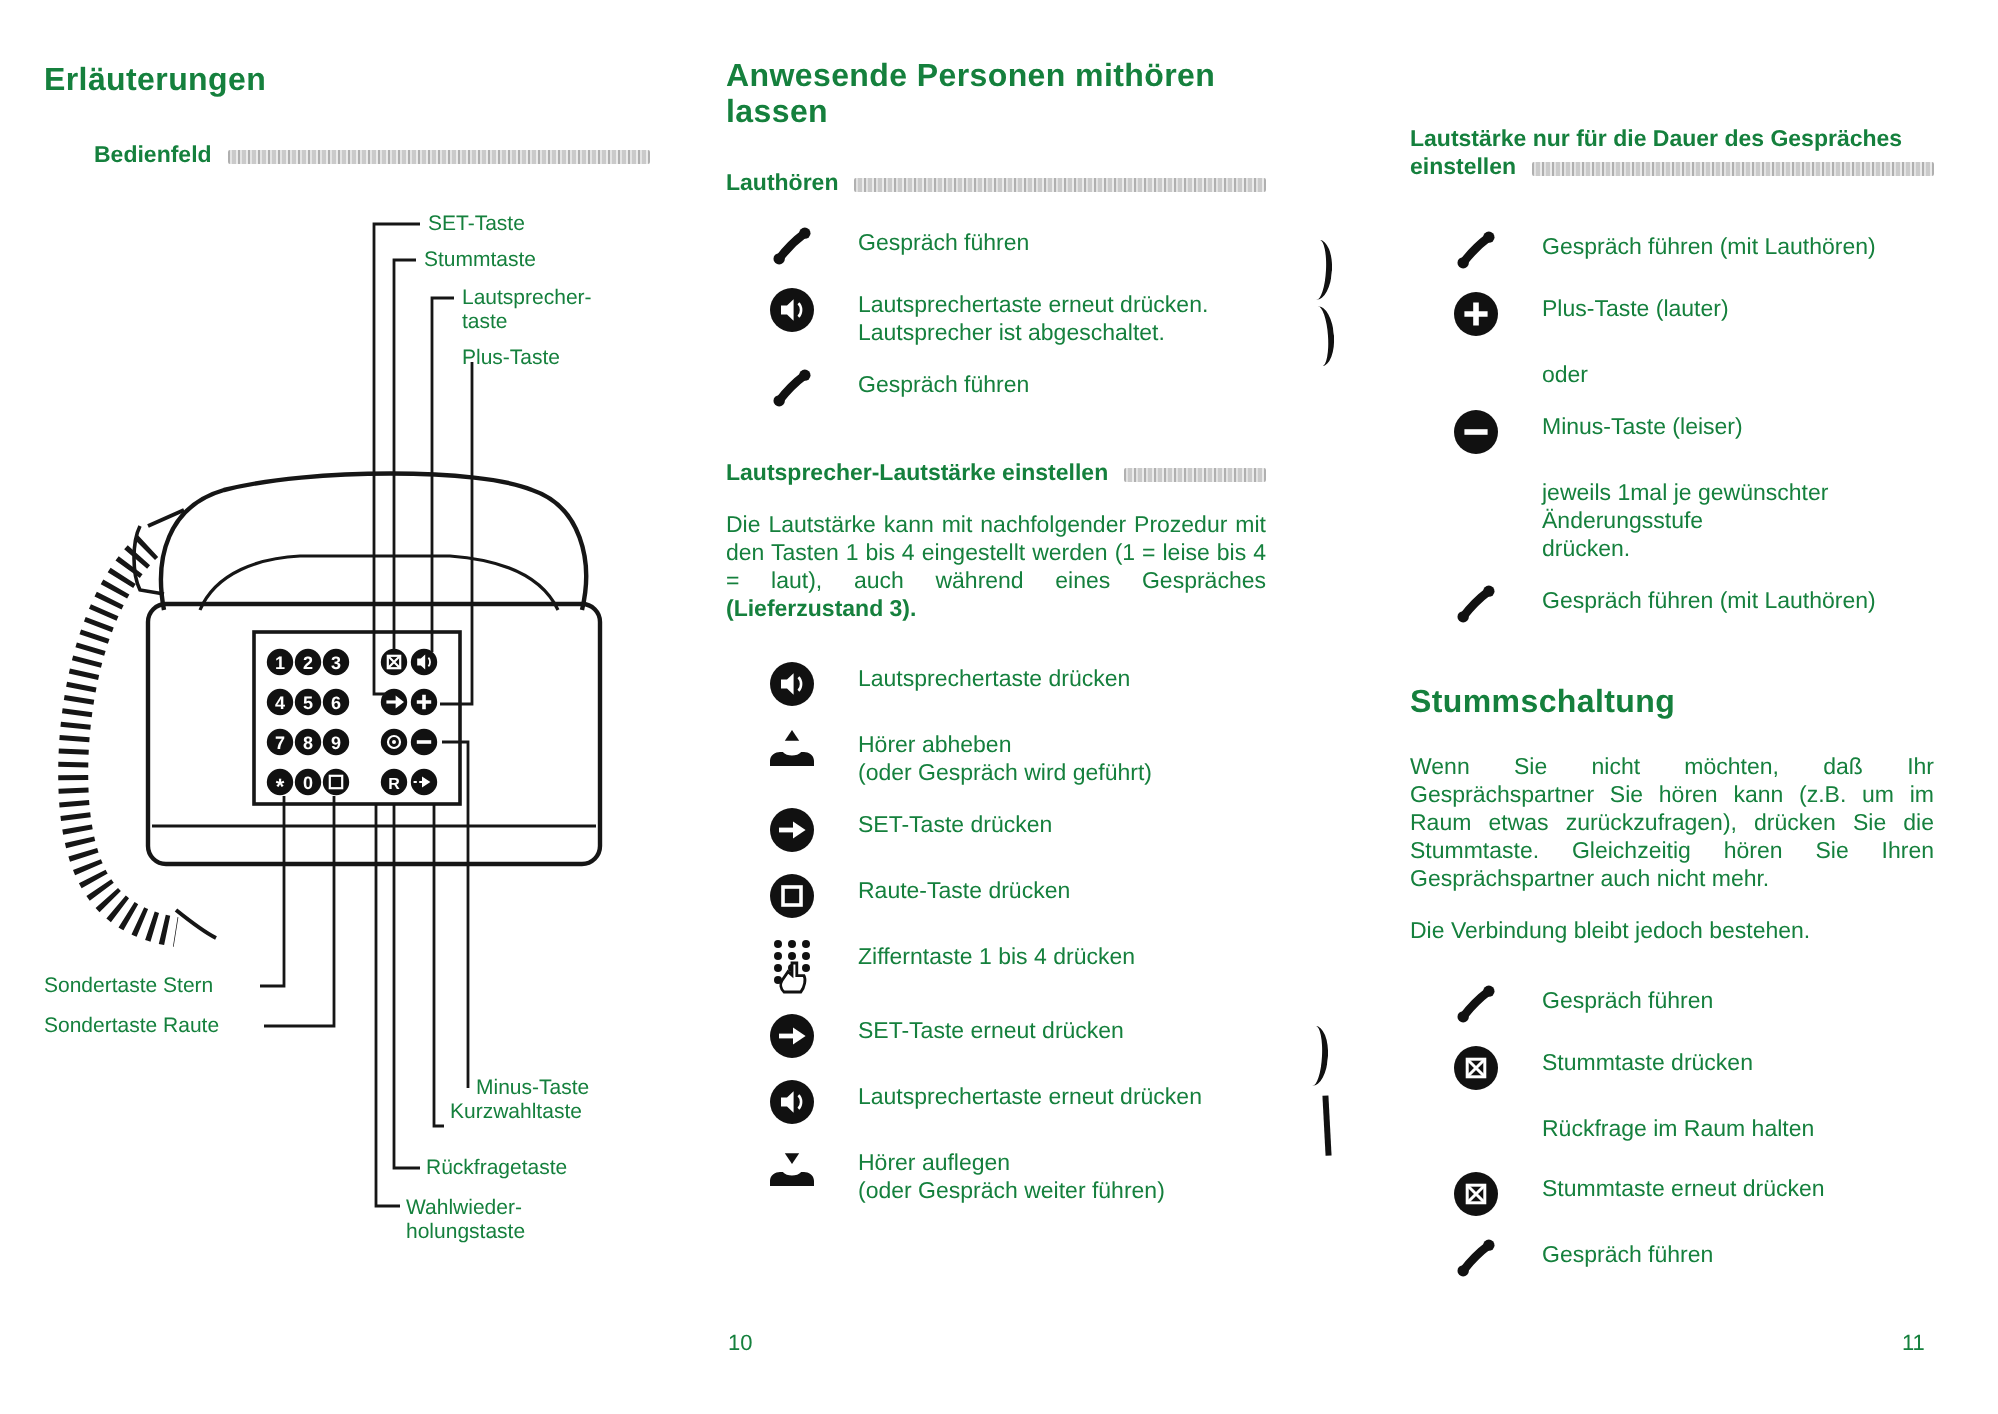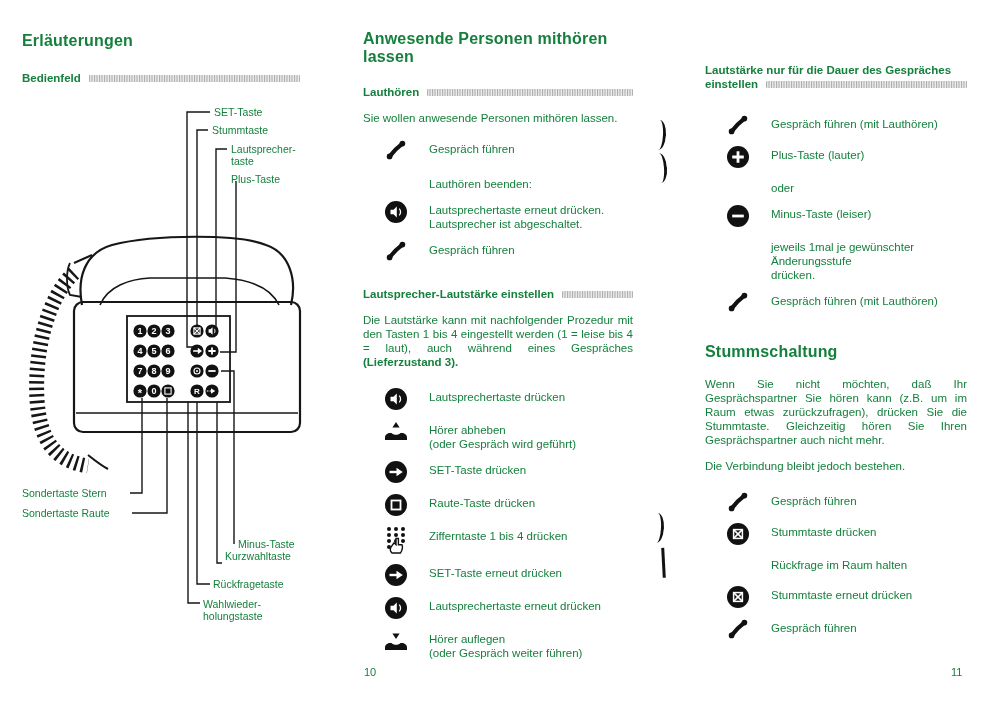--- a/index.html
+++ b/index.html
@@ -22,21 +22,21 @@
   svg text{font-family:"Liberation Sans","DejaVu Sans",sans-serif;}
   .bindmark{position:absolute;width:7px;height:30px;border-right:3px solid #111;border-radius:0 70% 70% 0/0 50% 50% 0;}
   .icon-svg{display:block;}
 </style>
 </head>
 <body>
 <div id="page">
 
 <div class="col" style="left:22px;top:32px;width:320px;">
   <div class="h1">Erläuterungen</div>
-  <div class="subhead-row" style="margin-top:22px;width:278px;">
+  <div class="subhead-row" style="margin-top:22px;width:278px;margin-left:25px;">
     <span class="subhead">Bedienfeld</span>
     <span class="hbar"></span>
   </div>
 </div>
 
 <svg class="icon-svg" style="position:absolute;left:0px;top:95px;" width="360" height="550" viewBox="0 0 360 550" fill="none" stroke="#161616">
 
   <path d="M74,178 C48,202 34,255 37,305 C40,347 56,366 88,371" stroke="#161616" stroke-width="15" stroke-dasharray="2.5,4" fill="none"></path>
   <path d="M88,360 C98,368 104,372 108,374" stroke-width="2"></path>
   <path d="M74,168 L92,160" stroke-width="2"></path>
@@ -146,36 +146,31 @@
 <span class="callout" style="left:203px;top:598px;">Wahlwieder-
 holungstaste</span>
 
 <div class="col" style="left:363px;top:30px;width:270px;">
   <div class="h1">Anwesende Personen mithören lassen</div>
 
   <div class="subhead-row" style="margin-top:20px;">
     <span class="subhead">Lauthören</span>
     <span class="hbar"></span>
   </div>
-  <div class="para" style="margin-top:13px;">Sie wollen anwesende Personen mithören lassen.</div>
 
   <div class="steps">
     <div class="step">
       <span class="icon-cell">
         <svg class="icon-svg" width="22" height="22" viewBox="0 0 24 24">
               <circle cx="5" cy="19" r="3.1" fill="#111"></circle>
               <circle cx="19" cy="5" r="3.1" fill="#111"></circle>
               <path d="M5,19 Q11,11 19,5" stroke="#111" stroke-width="4.6" fill="none" stroke-linecap="round"></path>
             </svg>
       </span>
       <span class="step-text">Gespräch führen</span>
-    </div>
-    <div class="step" style="margin-top:13px;">
-      <span class="icon-cell"></span>
-      <span class="step-text">Lauthören beenden:</span>
     </div>
     <div class="step">
       <span class="icon-cell">
         <svg class="icon-svg" width="24" height="24" viewBox="0 0 24 24">
               <circle cx="12" cy="12" r="11" fill="#111"></circle>
               <polygon points="6.5,9.8 9.5,9.8 12.8,6.6 12.8,17.4 9.5,14.2 6.5,14.2" fill="#fff"></polygon>
               <path d="M15.2,8.6 C17,10.3 17,13.7 15.2,15.4" stroke="#fff" stroke-width="1.3" fill="none"></path>
             </svg>
       </span>
       <span class="step-text">Lautsprechertaste erneut drücken.

